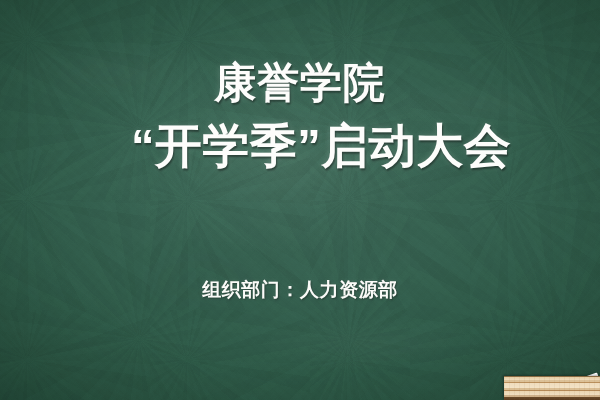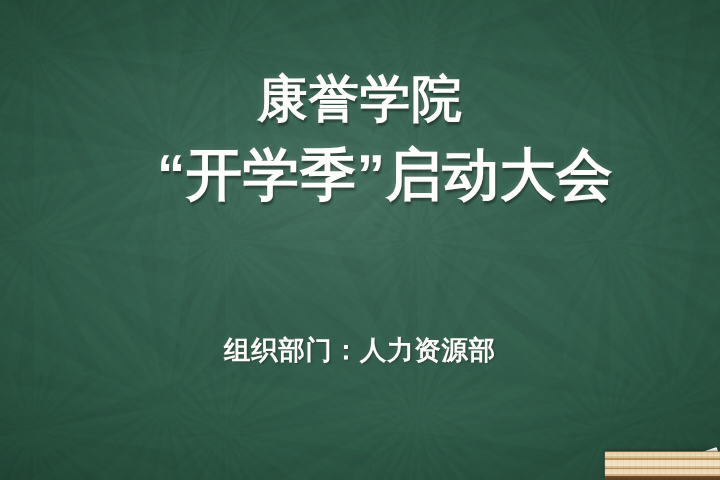--- a/index.html
+++ b/index.html
@@ -116,21 +116,21 @@
   }
   .title-line-1 { font-size: 42px; margin-bottom: 18px; text-align: center; }
   .title-line-2 { font-size: 47px; letter-spacing: 0.01em; padding-left: 42px; }
 
   .subtitle {
     position: absolute;
     top: 277px;
     left: 0;
     right: 0;
     color: #fbfbf8;
-    font-size: 22px;
+    font-size: 19px;
     font-weight: bold;
     letter-spacing: 0.03em;
     text-shadow:
       1px 1px 2px rgba(0,0,0,0.38),
       0 0 4px rgba(255,255,255,0.12);
   }
 
   
   .ledge {
     position: absolute;

